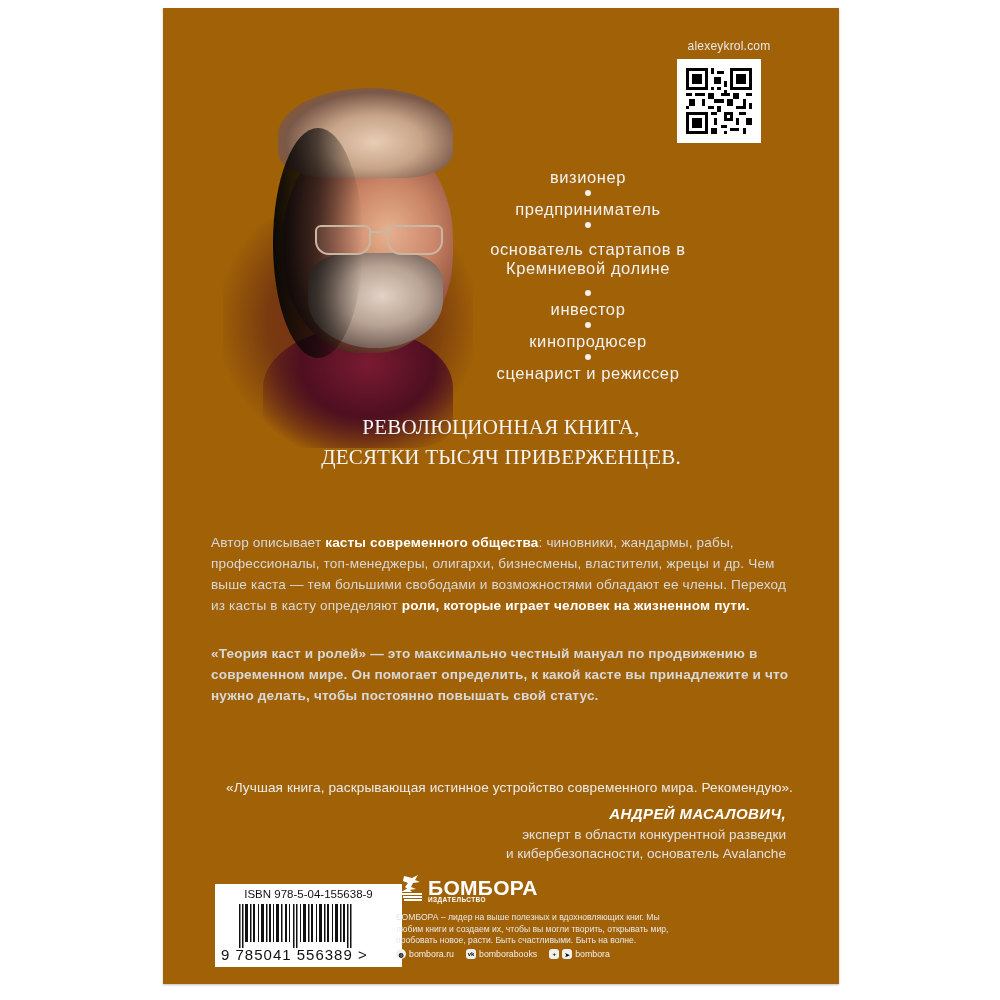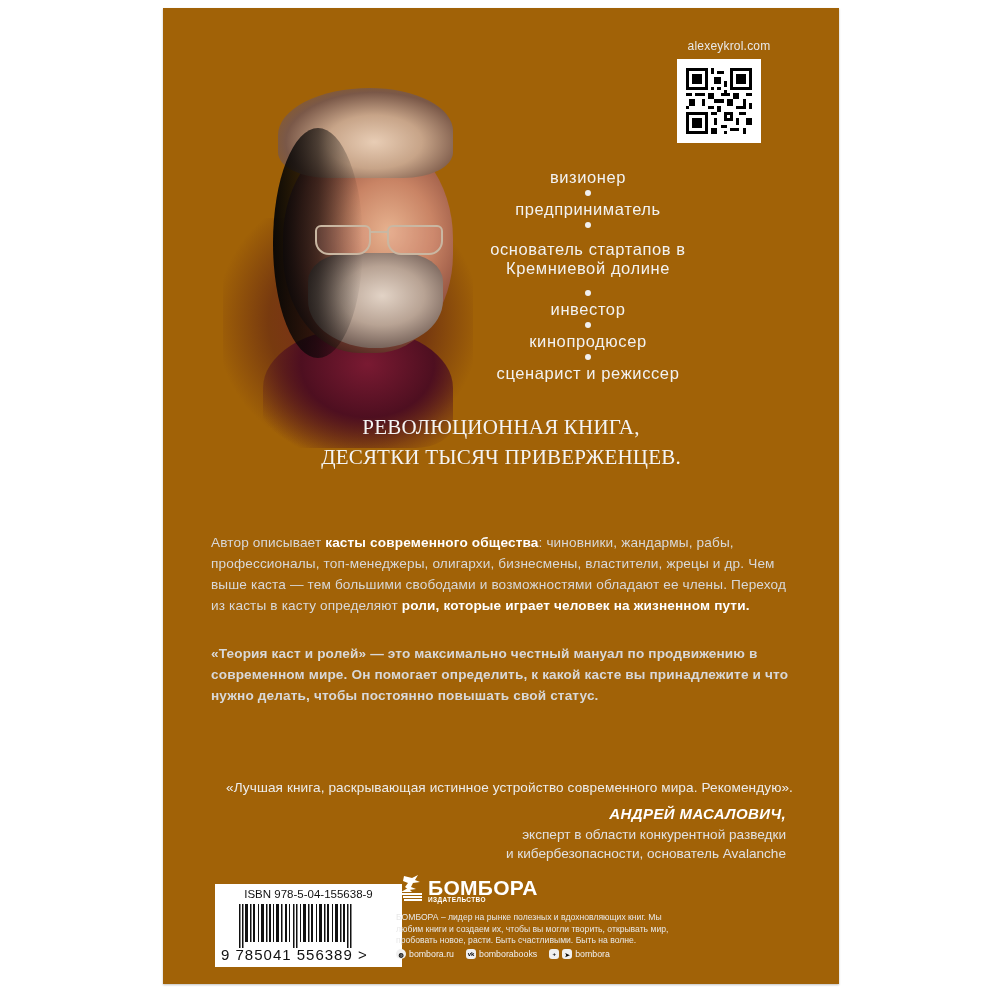--- a/index.html
+++ b/index.html
@@ -288,21 +288,21 @@
         <path d="M4 2 L12 4 L18 1 L15 6 L20 8 L13 9 L11 13 L16 15 L9 16 L5 13 L8 9 L3 7 Z"></path>
         <rect x="2" y="19" width="20" height="2"></rect>
         <rect x="3" y="22" width="19" height="2"></rect>
         <rect x="4" y="25" width="18" height="2"></rect>
         <path d="M1 18 L8 14 L12 18 Z"></path>
       </g>
     </svg>
     <div class="pub-name">БОМБОРА</div>
     <div class="pub-sub">ИЗДАТЕЛЬСТВО</div>
   </div>
-  <div class="pub-desc">БОМБОРА – лидер на рынке полезных и вдохновляющих книг. Мы любим книги и создаем их, чтобы вы могли творить, открывать мир, пробовать новое, расти. Быть счастливыми. Быть на волне.</div>
+  <div class="pub-desc">БОМБОРА – лидер на выше полезных и вдохновляющих книг. Мы любим книги и создаем их, чтобы вы могли творить, открывать мир, пробовать новое, расти. Быть счастливыми. Быть на волне.</div>
 
   <div class="socials">
     <div class="social">
       <span class="social-icon round">◍</span>
       <span>bombora.ru</span>
     </div>
     <div class="social">
       <span class="social-icon">vk</span>
       <span>bomborabooks</span>
     </div>

